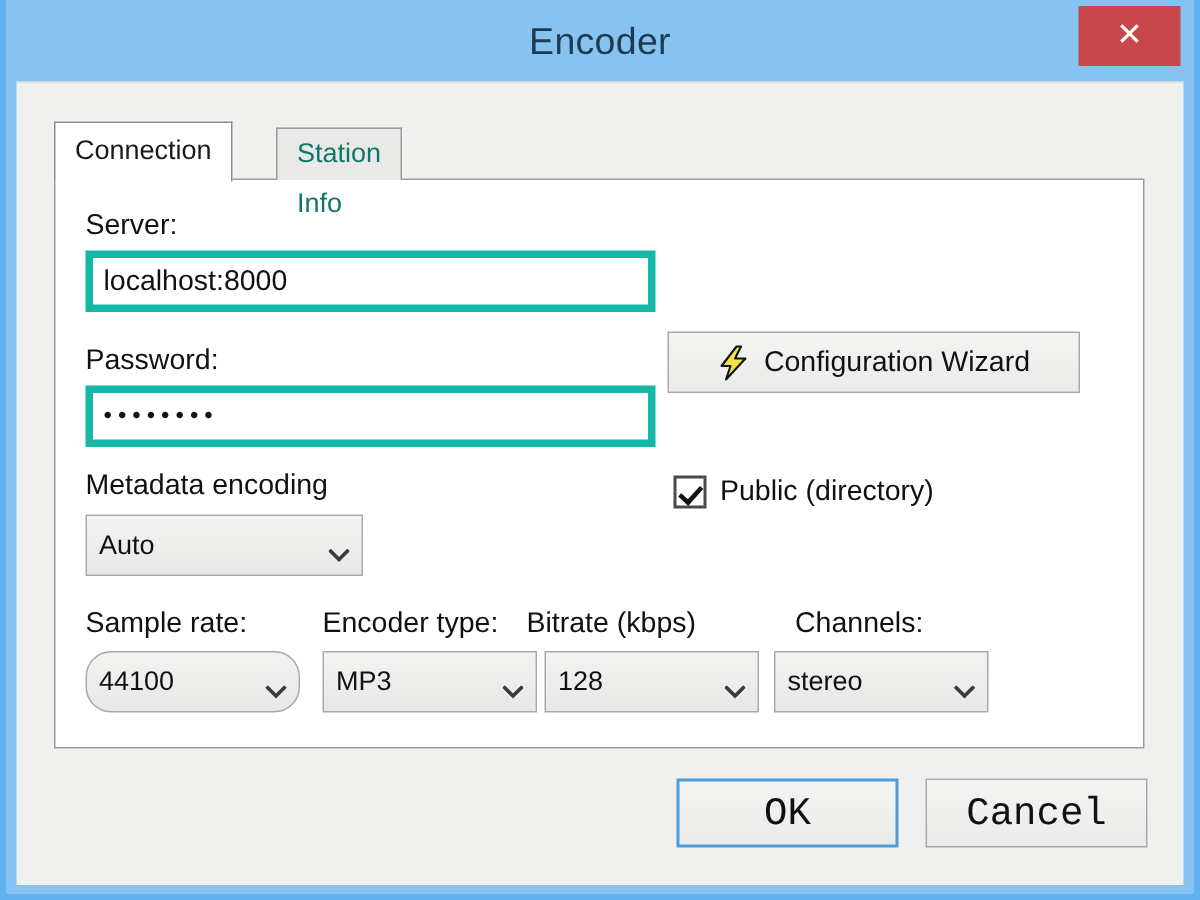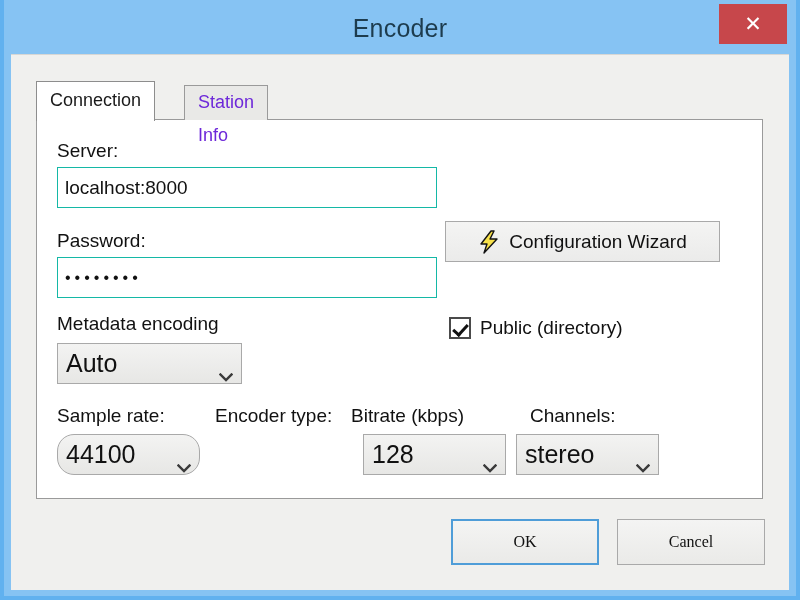--- a/index.html
+++ b/index.html
@@ -118,21 +118,21 @@
     height: 40px;
     border-color: #8d8d8d;
   }
   .tab.inactive {
     left: 148px;
     top: 4px;
     height: 35px;
     line-height: 33px;
     background: #e9e9e7;
     z-index: 1;
-    color: #6d28d9;
+    color: #0f766e;
   }
 
   
   .tab-panel {
     position: absolute;
     left: 25px;
     top: 64px;
     width: 727px;
     height: 380px;
     background: #ffffff;
@@ -144,21 +144,21 @@
     position: absolute;
     font-size: 19px;
     color: #111111;
     white-space: nowrap;
   }
 
   .text-input {
     position: absolute;
     box-sizing: border-box;
     background: #ffffff;
-    border: 1px solid #14b8a6;
+    border: 5px solid #14b8a6;
     font-size: 19px;
     color: #111111;
     padding: 0 7px;
     font-family: "Liberation Sans", sans-serif;
     outline: none;
   }
   .pwd-dots {
     letter-spacing: 4px;
     font-size: 16px;
   }
@@ -224,21 +224,21 @@
     color: #111111;
     white-space: nowrap;
   }
 
   
   .dropdown {
     position: absolute;
     box-sizing: border-box;
     background: linear-gradient(to bottom, #f3f3f2 0%, #e7e7e5 100%);
     border: 1px solid #a9a9a9;
-    font-size: 25px;
+    font-size: 18px;
     color: #111111;
     cursor: pointer;
     display: flex;
     align-items: center;
     padding: 0 8px;
   }
   .dropdown .dd-value {
     flex: 1 1 auto;
     white-space: nowrap;
     overflow: hidden;
@@ -248,24 +248,24 @@
     width: 14px;
     height: 9px;
     margin-left: 6px;
   }
 
   
   .action-button {
     position: absolute;
     box-sizing: border-box;
     background: linear-gradient(to bottom, #f4f4f3 0%, #eaeae8 100%);
-    font-size: 16px;
-    color: #111111;
-    cursor: pointer;
-    font-family: Liberation Serif, serif;
+    font-size: 26px;
+    color: #111111;
+    cursor: pointer;
+    font-family: Liberation Mono, monospace;
     text-align: center;
   }
   .ok-button {
     left: 451px;
     top: 519px;
     width: 148px;
     height: 46px;
     border: 2px solid #4f9dd8;
   }
   .cancel-button {
@@ -333,20 +333,28 @@
     <div class="dropdown" style="left:46px; top:379px; width:143px; height:41px;border-radius:17px;">
       <span class="dd-value">44100</span>
       <span class="dd-arrow">
         <svg viewBox="0 0 14 9" width="14" height="9" aria-hidden="true">
           <polyline points="1.5,1.5 7,7 12.5,1.5" fill="none" stroke="#3a3a3a" stroke-width="2.4" stroke-linecap="square"></polyline>
         </svg>
       </span>
     </div>
 
     <div class="field-label" style="left:204px; top:350px;">Encoder type:</div>
+    <div class="dropdown" style="left:204px; top:379px; width:143px; height:41px;">
+      <span class="dd-value">MP3</span>
+      <span class="dd-arrow">
+        <svg viewBox="0 0 14 9" width="14" height="9" aria-hidden="true">
+          <polyline points="1.5,1.5 7,7 12.5,1.5" fill="none" stroke="#3a3a3a" stroke-width="2.4" stroke-linecap="square"></polyline>
+        </svg>
+      </span>
+    </div>
 
     <div class="field-label" style="left:340px; top:350px;text-align:center;">Bitrate (kbps)</div>
     <div class="dropdown" style="left:352px; top:379px; width:143px; height:41px;">
       <span class="dd-value">128</span>
       <span class="dd-arrow">
         <svg viewBox="0 0 14 9" width="14" height="9" aria-hidden="true">
           <polyline points="1.5,1.5 7,7 12.5,1.5" fill="none" stroke="#3a3a3a" stroke-width="2.4" stroke-linecap="square"></polyline>
         </svg>
       </span>
     </div>

